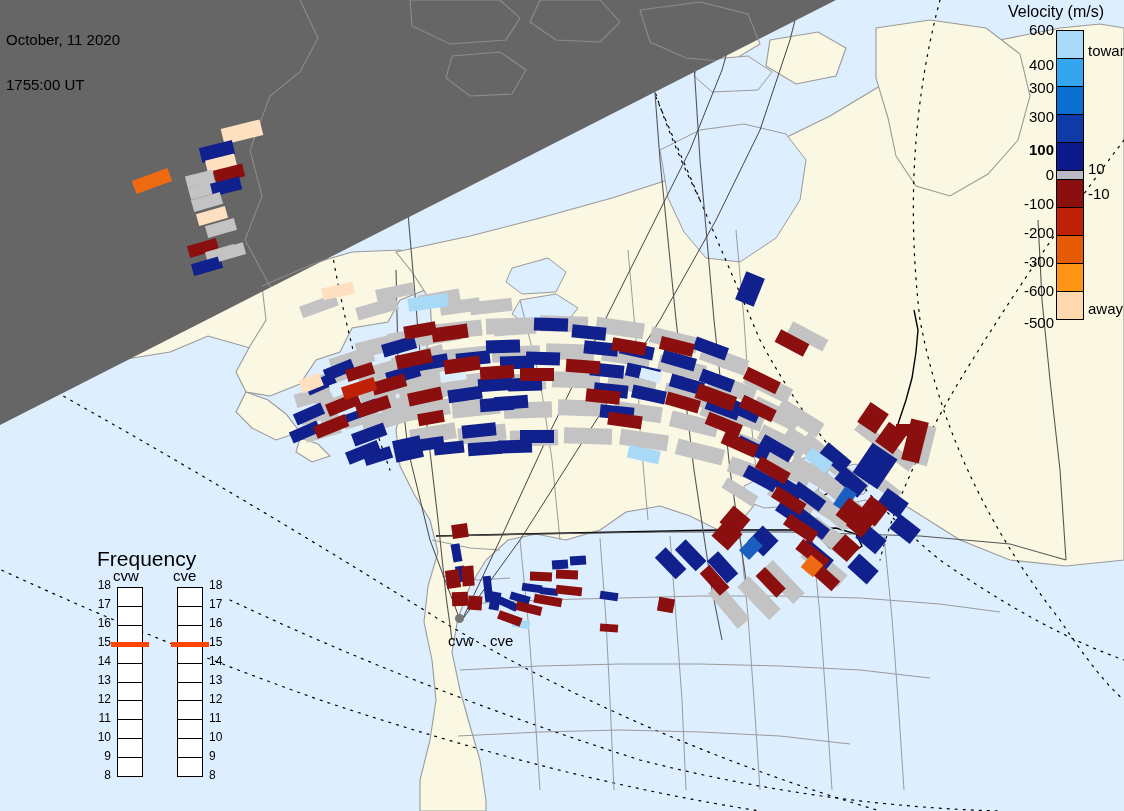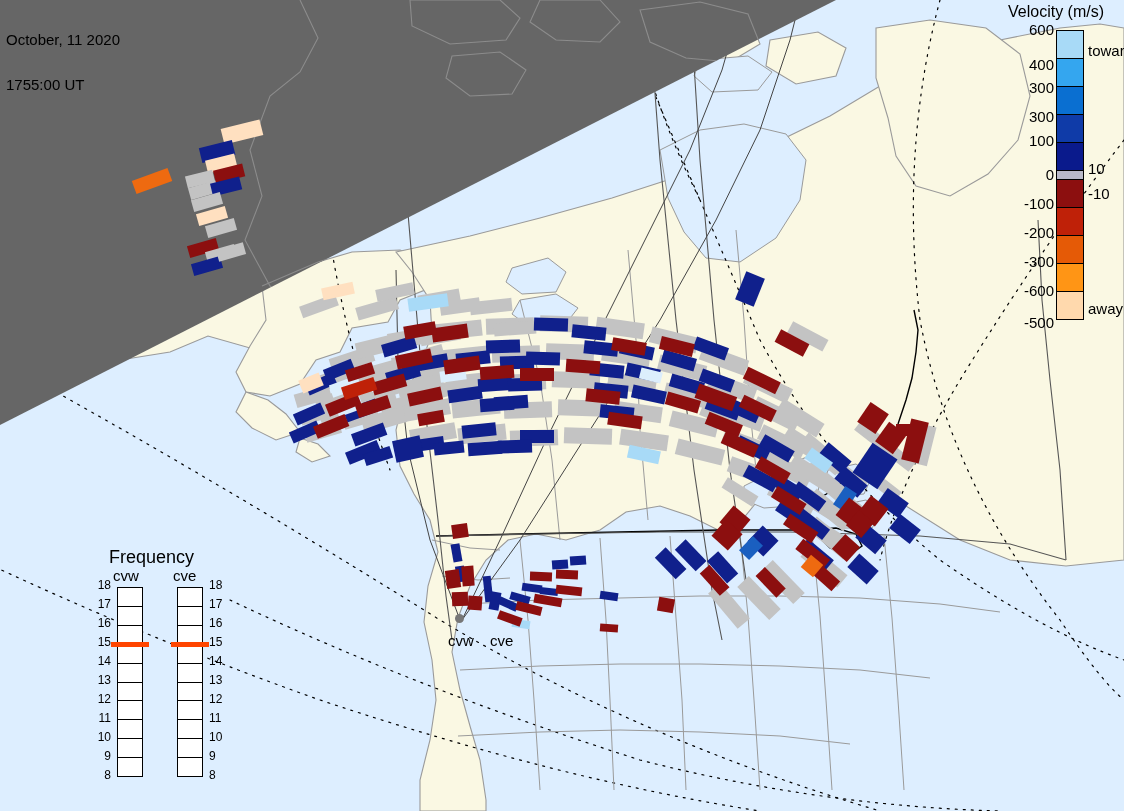--- a/index.html
+++ b/index.html
@@ -19,21 +19,21 @@
   #cbar-title{position:absolute;left:8px;top:3px;font-size:16px;white-space:nowrap;}
   #cbar-box{position:absolute;left:56px;top:30px;width:28px;height:290px;
             border:1px solid #000;box-sizing:border-box;display:flex;flex-direction:column;}
   #cbar-box div{width:100%;border-bottom:1px solid #000;box-sizing:border-box;}
   #cbar-box div:last-child{border-bottom:none;}
   .cb-tick{position:absolute;right:70px;font-size:15px;text-align:right;white-space:nowrap;}
   .cb-side{position:absolute;left:88px;font-size:15px;white-space:nowrap;}
 
   
   #freq-wrap{position:absolute;left:85px;top:547px;width:160px;height:250px;}
-  #freq-title{position:absolute;left:24px;top:0px;font-size:18px;}
+  #freq-title{position:absolute;left:12px;top:0px;font-size:21px;}
   .freq-col-label{position:absolute;font-size:15px;}
   .freq-bar{position:absolute;width:26px;height:190px;border:1px solid #000;
             background:#fff;box-sizing:border-box;display:flex;flex-direction:column;}
   .freq-bar span{flex:1 1 auto;border-bottom:1px solid #000;box-sizing:border-box;}
   .freq-bar span:last-child{border-bottom:none;}
   .freq-tick{position:absolute;font-size:12px;text-align:right;white-space:nowrap;}
   .freq-marker{position:absolute;height:5px;background:#ff4500;}
 
   
   .site-label{position:absolute;font-size:15px;color:#000;white-space:nowrap;}
@@ -490,21 +490,21 @@
         <div style="background: rgb(191, 33, 8); flex: 1 1 auto;"></div>
         <div style="background: rgb(229, 90, 6); flex: 1 1 auto;"></div>
         <div style="background: rgb(255, 149, 21); flex: 1 1 auto;"></div>
         <div style="background: rgb(255, 217, 173); flex: 1 1 auto;"></div>
       </div>
     <div id="cbar-ticks">
         <div class="cb-tick" style="top: 21px;">600</div>
         <div class="cb-tick" style="top: 56px;">400</div>
         <div class="cb-tick" style="top: 79px;">300</div>
         <div class="cb-tick" style="top: 108px;">300</div>
-        <div class="cb-tick" style="top: 132px;">100</div>
+        <div class="cb-tick" style="top: 141px; font-weight: bold;">100</div>
         <div class="cb-tick" style="top: 166px;">0</div>
         <div class="cb-tick" style="top: 195px;">-100</div>
         <div class="cb-tick" style="top: 224px;">-200</div>
         <div class="cb-tick" style="top: 253px;">-300</div>
         <div class="cb-tick" style="top: 282px;">-600</div>
         <div class="cb-tick" style="top: 314px;">-500</div>
       </div>
     <div class="cb-side" style="top:42px">toward</div>
     <div class="cb-side" style="top:160px">10</div>
     <div class="cb-side" style="top:185px">-10</div>

